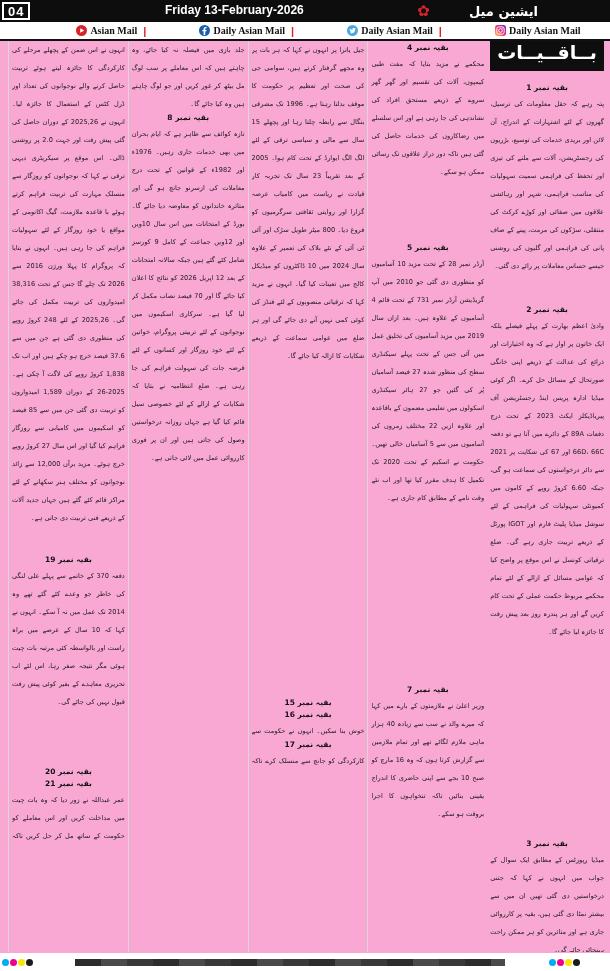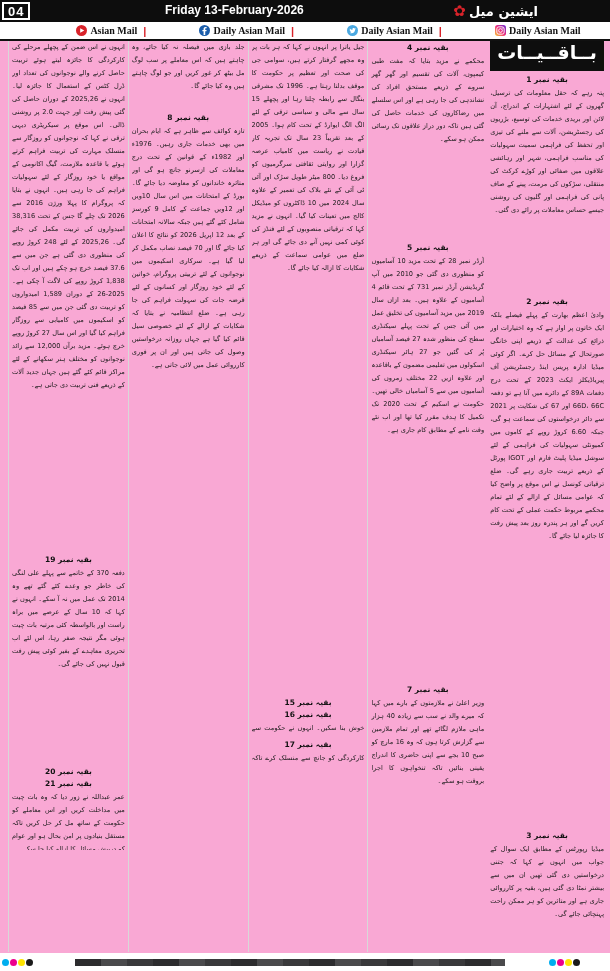--- a/index.html
+++ b/index.html
@@ -5,40 +5,40 @@
   html,body{margin:0;padding:0;background:#e9e9e9;}
   #page{position:relative;width:610px;height:971px;background:#f9a8d4;overflow:hidden;
         font-family:"DejaVu Sans",sans-serif;}
   
   #topbar{position:absolute;top:0;left:0;width:610px;height:22px;background:#0d0d0d;color:#fff;}
   #pageno{position:absolute;left:2px;top:2px;border:2px solid #fff;padding:0 4px;height:14px;
           line-height:14px;font:bold 13px "Liberation Sans",sans-serif;letter-spacing:1px;}
   #dateline{position:absolute;left:165px;top:3px;font:bold 12px "Liberation Sans",sans-serif;}
   #masthead{position:absolute;right:72px;top:1px;height:20px;display:flex;align-items:center;gap:3px;}
   #masthead .flower{color:#d8232a;font-size:15px;line-height:15px;}
-  #masthead .urdu{font:bold 13px "DejaVu Sans",sans-serif;color:#fff;}
+  #masthead .urdu{font:bold 13px "DejaVu Sans",sans-serif;color:#fff;margin-left:36px;}
   
   #socialbar{position:absolute;top:22px;left:0;width:610px;height:17px;background:#fff;
              display:flex;align-items:center;justify-content:center;gap:5px;
              border-bottom:2px solid #111;}
   .soc{display:flex;align-items:flex-start;gap:3px;padding-left:47px;}
   .soc .lbl{font:bold 10px "Liberation Serif",serif;color:#111;}
   .soc-sep{color:#d8232a;font:bold 11px "Liberation Sans",sans-serif;margin:0 1px;}
   .icn{width:11px;height:11px;display:inline-block;}
   
   #content{position:absolute;top:41px;left:3px;width:604px;height:911px;
            display:flex;flex-direction:row-reverse;overflow:hidden;}
   .col{width:119.8px;height:911px;overflow:hidden;padding:0 3px;box-sizing:border-box;
        border-left:1px solid #d8d8d8;}
   .col:first-child{border-left:none;}
   .section-heading{background:#0e0e0e;color:#fff;height:30px;line-height:30px;text-align:center;
-                   font:bold 19px "DejaVu Sans",sans-serif;letter-spacing:1px;margin-bottom:4px;}
+                   font:bold 19px "DejaVu Sans",sans-serif;letter-spacing:1px;margin-bottom:12px;}
   .marker{height:10px;line-height:10px;text-align:center;font:bold 7.5px "DejaVu Sans",sans-serif;
           color:#111;margin:2px 0;direction:rtl;}
-  .para{direction:rtl;text-align:justify;font-size:6.6px;line-height:13px;color:#1c1c1c;
+  .para{direction:rtl;text-align:justify;font-size:6.6px;line-height:18px;color:#1c1c1c;
         overflow:hidden;word-break:break-word;}
   
   #regstrip{position:absolute;left:0;top:953px;width:610px;height:18px;background:#fff;
             display:flex;align-items:center;}
   .dots{display:flex;gap:1px;margin:0 2px;}
   .dot{width:7px;height:7px;border-radius:50%;}
   #regbar{height:7px;flex:0 0 430px;margin:0 42px 0 40px;background:#3b3b3d;
           background-image:repeating-linear-gradient(90deg,#2c2c2e 0 26px,#4a4a4c 26px 52px,#39393b 52px 78px);}
 </style>
 </head>

